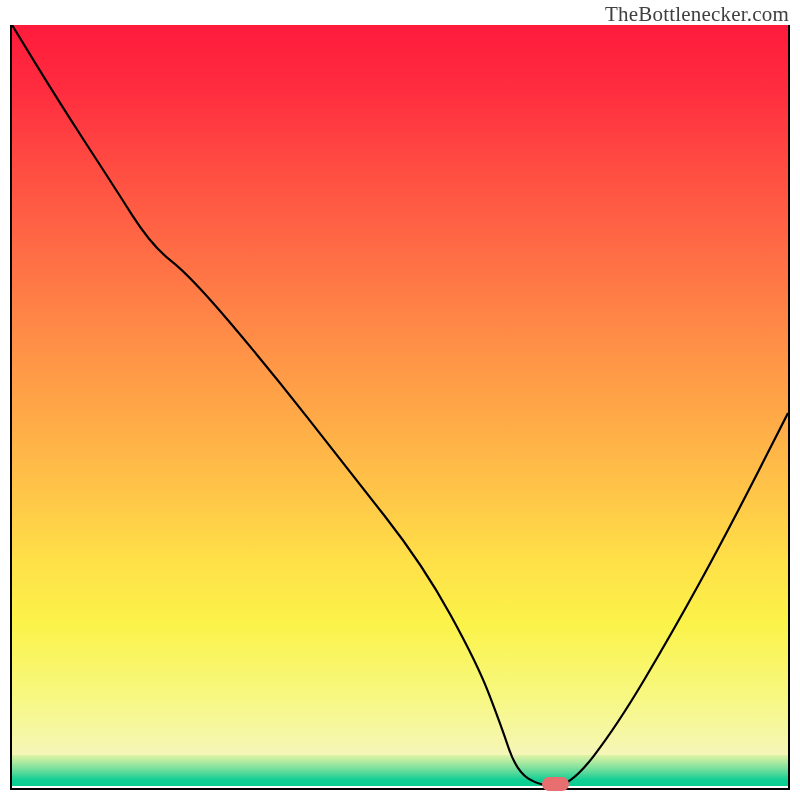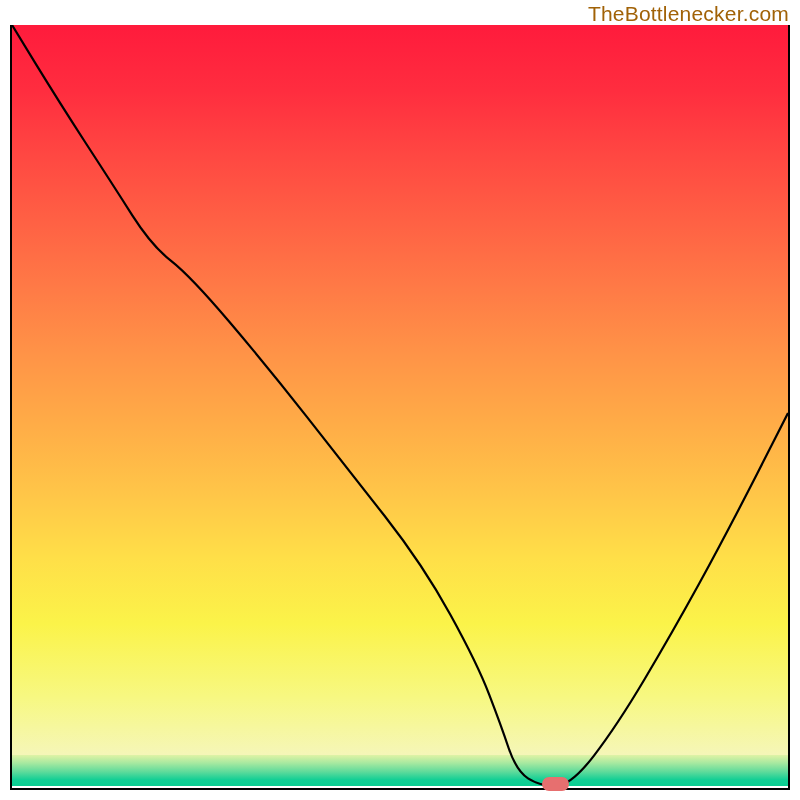--- a/index.html
+++ b/index.html
@@ -67,23 +67,23 @@
     position: absolute;
     width: 27px;
     height: 14px;
     background: #e76f6f;
     border-radius: 7px;
   }
   .watermark {
     position: absolute;
     top: 2px;
     right: 11px;
-    font-family: Liberation Sans, sans-serif;
+    font-family: Liberation Serif, serif;
     font-size: 21px;
-    color: #a16207;
+    color: #404040;
     letter-spacing: 0.2px;
   }
 </style>
 </head>
 <body>
 
 <div class="watermark">TheBottleneсker.com</div>
 
 <div class="frame">
   <div class="gradient-area"></div>

